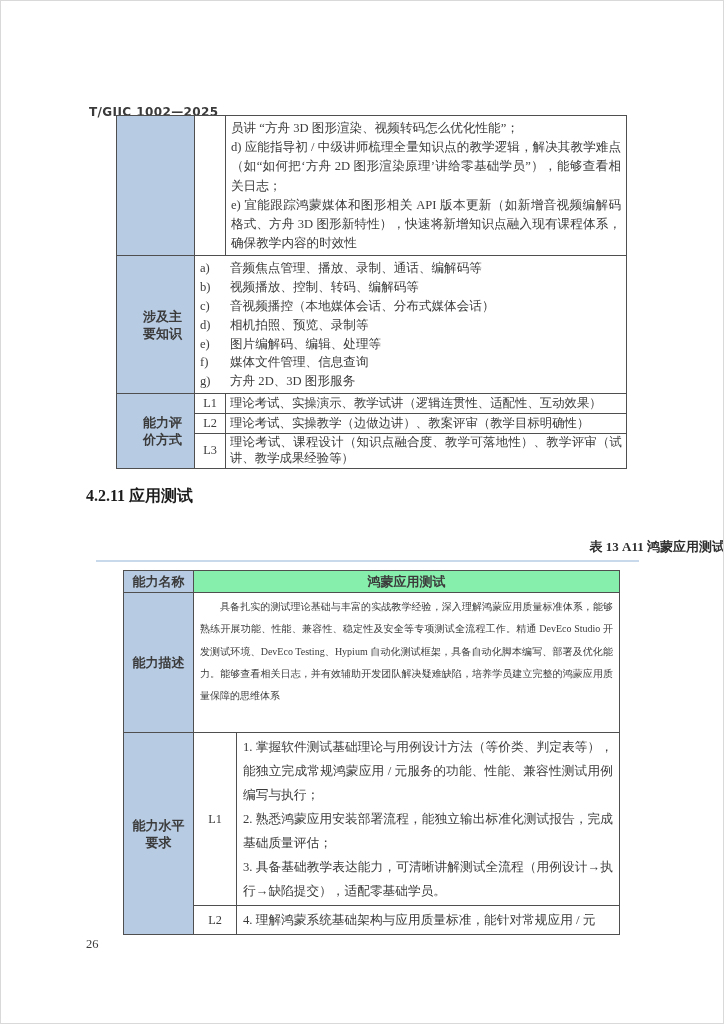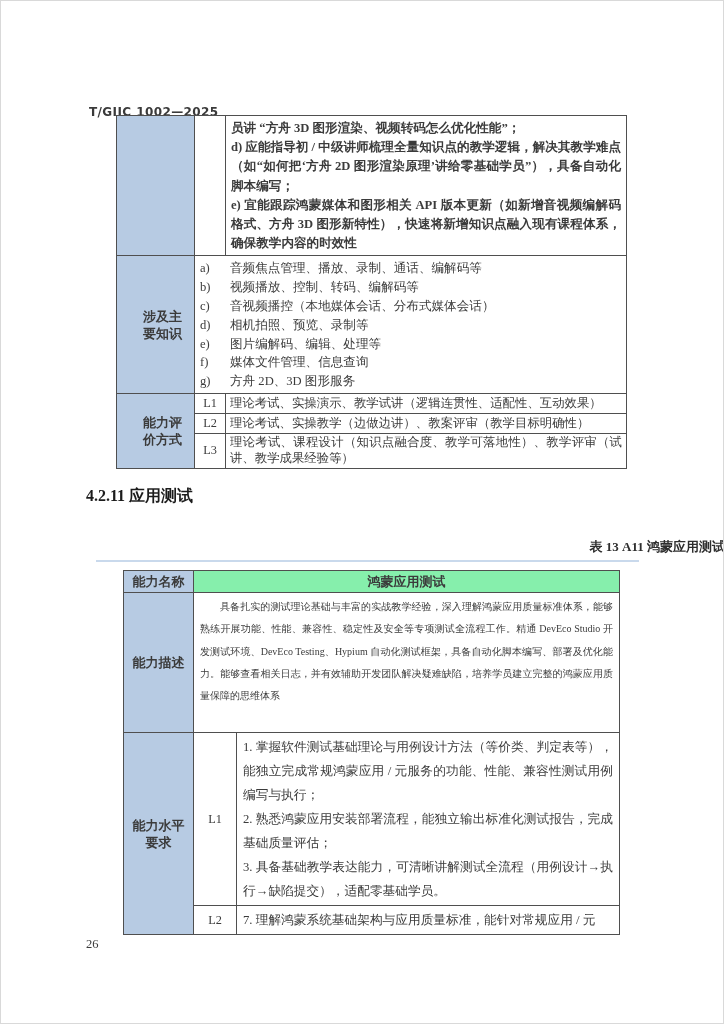--- a/index.html
+++ b/index.html
@@ -13,21 +13,21 @@
   .trow{display:flex;border-bottom:1px solid #4f4f4f;}
   .trow:last-child{border-bottom:none;}
   .bluecell{background:#b7cbe3;box-sizing:border-box;border-right:1px solid #4f4f4f;
         display:flex;align-items:center;justify-content:center;text-align:center;
         font-weight:bold;font-size:13px;line-height:17px;padding:2px 6px;}
   
   .t1{left:115px;top:114px;width:511px;}
   .t1 .lblcell{flex:0 0 78px;padding-left:20px;}
   .t1 .midcell{flex:0 0 31px;border-right:1px solid #4f4f4f;box-sizing:border-box;}
   .t1 .txtcell{flex:1;padding:3px 5px 2px 5px;font-size:12.6px;line-height:19.2px;
-        text-align:justify;box-sizing:border-box;font-weight:bold;}
+        text-align:justify;box-sizing:border-box;}
   .t1 .txtcell p{margin:0;}
   .r1{min-height:135px;}
   .r2{min-height:135px;}
   .klist{flex:1;padding:3px 5px 2px 5px;font-size:12.6px;line-height:18.8px;box-sizing:border-box;}
   .kitem{display:flex;}
   .ktag{flex:0 0 30px;}
   .ktext{flex:1;}
   .subcol{flex:1;display:flex;flex-direction:column;}
   .srow{display:flex;border-bottom:1px solid #4f4f4f;}
   .srow:last-child{border-bottom:none;}
@@ -72,21 +72,21 @@
 
   <div class="doc-code">T/GIIC 1002—2025</div>
 
   <div class="tbl t1">
 
     <div class="trow r1">
       <div class="bluecell lblcell"></div>
       <div class="midcell"></div>
       <div class="txtcell">
         <p>员讲 “方舟 3D 图形渲染、视频转码怎么优化性能”；</p>
-        <p>d) 应能指导初 / 中级讲师梳理全量知识点的教学逻辑，解决其教学难点（如“如何把‘方舟 2D 图形渲染原理’讲给零基础学员”），具备自动化脚本编写；</p>
+        <p>d) 应能指导初 / 中级讲师梳理全量知识点的教学逻辑，解决其教学难点（如“如何把‘方舟 2D 图形渲染原理’讲给零基础学员”），能够查看相关日志；</p>
         <p>e) 宜能跟踪鸿蒙媒体和图形相关 API 版本更新（如新增音视频编解码格式、方舟 3D 图形新特性），快速将新增知识点融入现有课程体系，确保教学内容的时效性</p>
       </div>
     </div>
 
     <div class="trow r2">
       <div class="bluecell lblcell">涉及主要知识</div>
       <div class="klist">
         <div class="kitem">
             <span class="ktag">a)</span>
             <span class="ktext">音频焦点管理、播放、录制、通话、编解码等</span>
@@ -168,21 +168,21 @@
           <div class="lvl2">L1</div>
           <div class="rcontent">
             <p>1. 掌握软件测试基础理论与用例设计方法（等价类、判定表等），能独立完成常规鸿蒙应用 / 元服务的功能、性能、兼容性测试用例编写与执行；</p>
             <p>2. 熟悉鸿蒙应用安装部署流程，能独立输出标准化测试报告，完成基础质量评估；</p>
             <p>3. 具备基础教学表达能力，可清晰讲解测试全流程（用例设计→执行→缺陷提交），适配零基础学员。</p>
           </div>
         </div>
         <div class="srow2 srow2-l2">
           <div class="lvl2">L2</div>
           <div class="rcontent">
-            <p>7. 理解鸿蒙系统基础架构与应用质量标准，能针对常规应用 / 元</p>
+            <p>4. 理解鸿蒙系统基础架构与应用质量标准，能针对常规应用 / 元</p>
           </div>
         </div>
       </div>
     </div>
   </div>
 
   <div class="page-num">26</div>
 
 </div>
 

